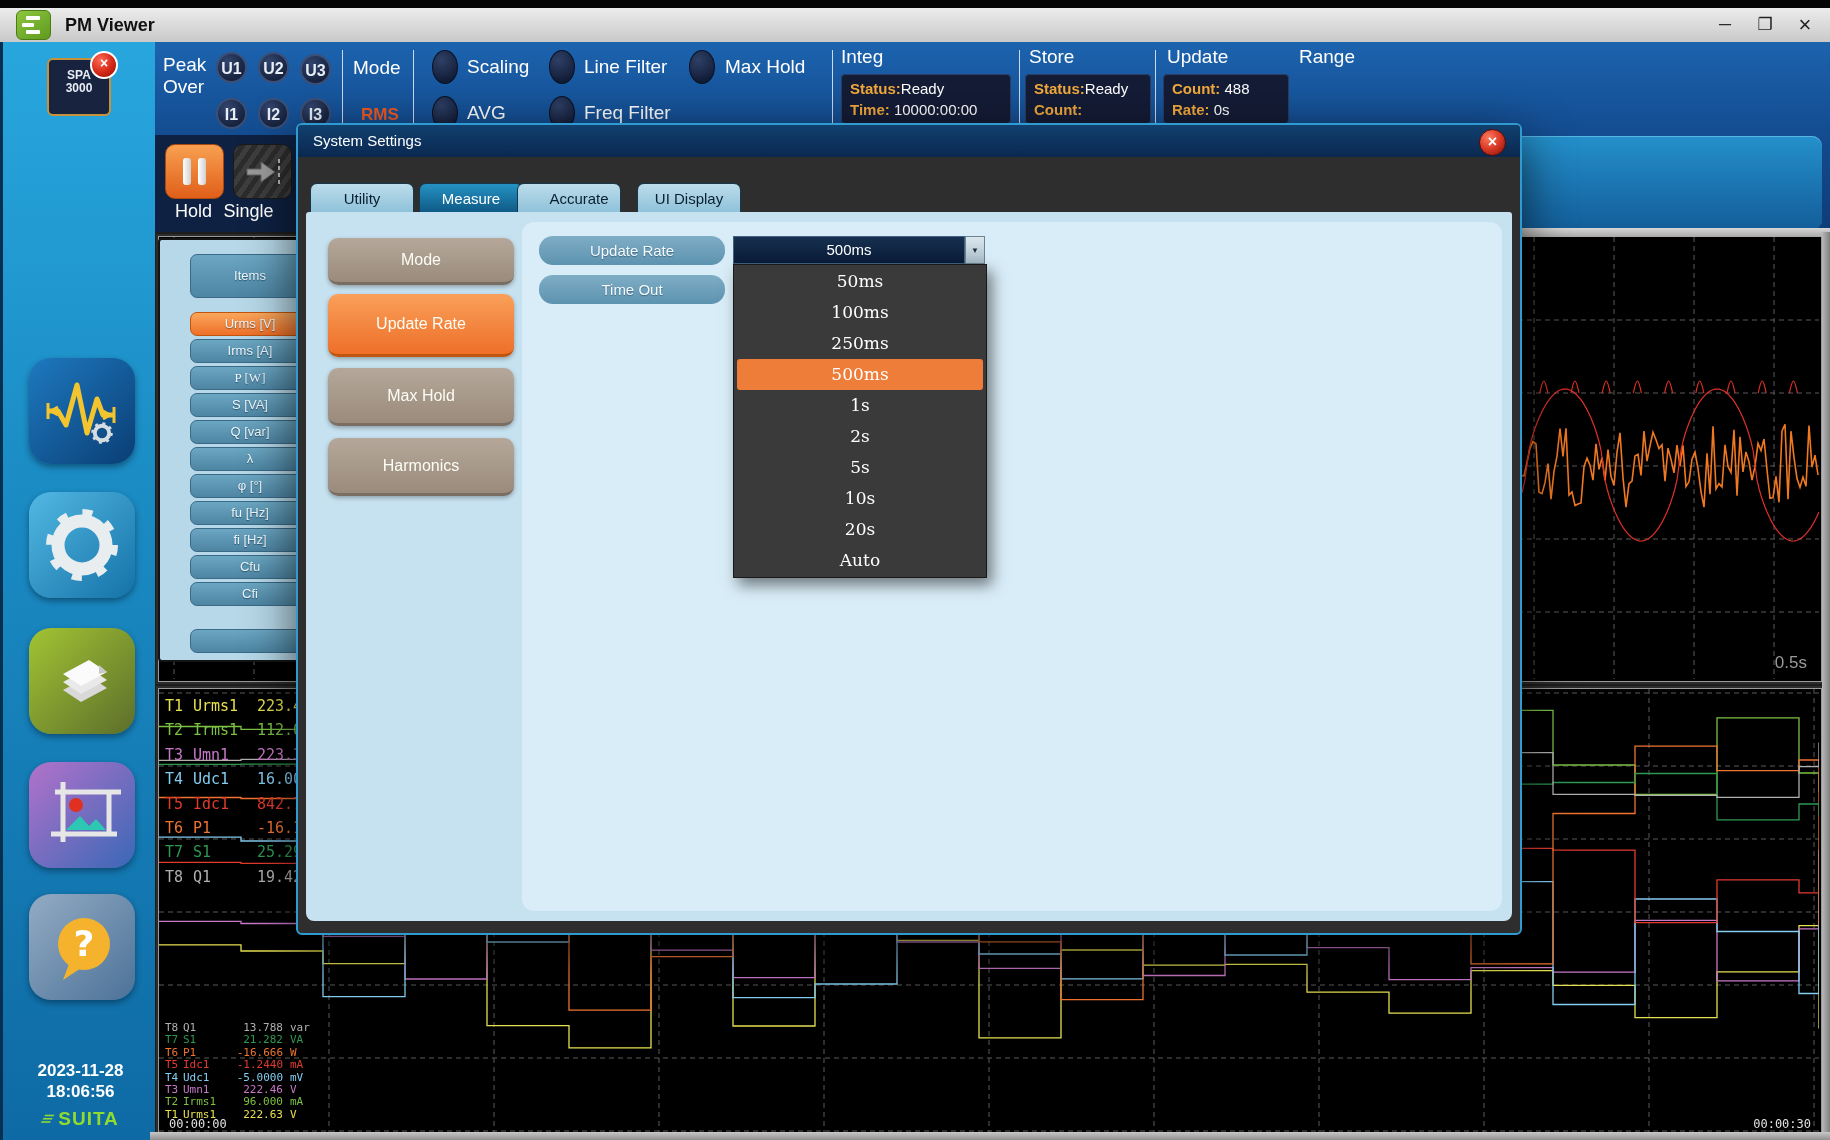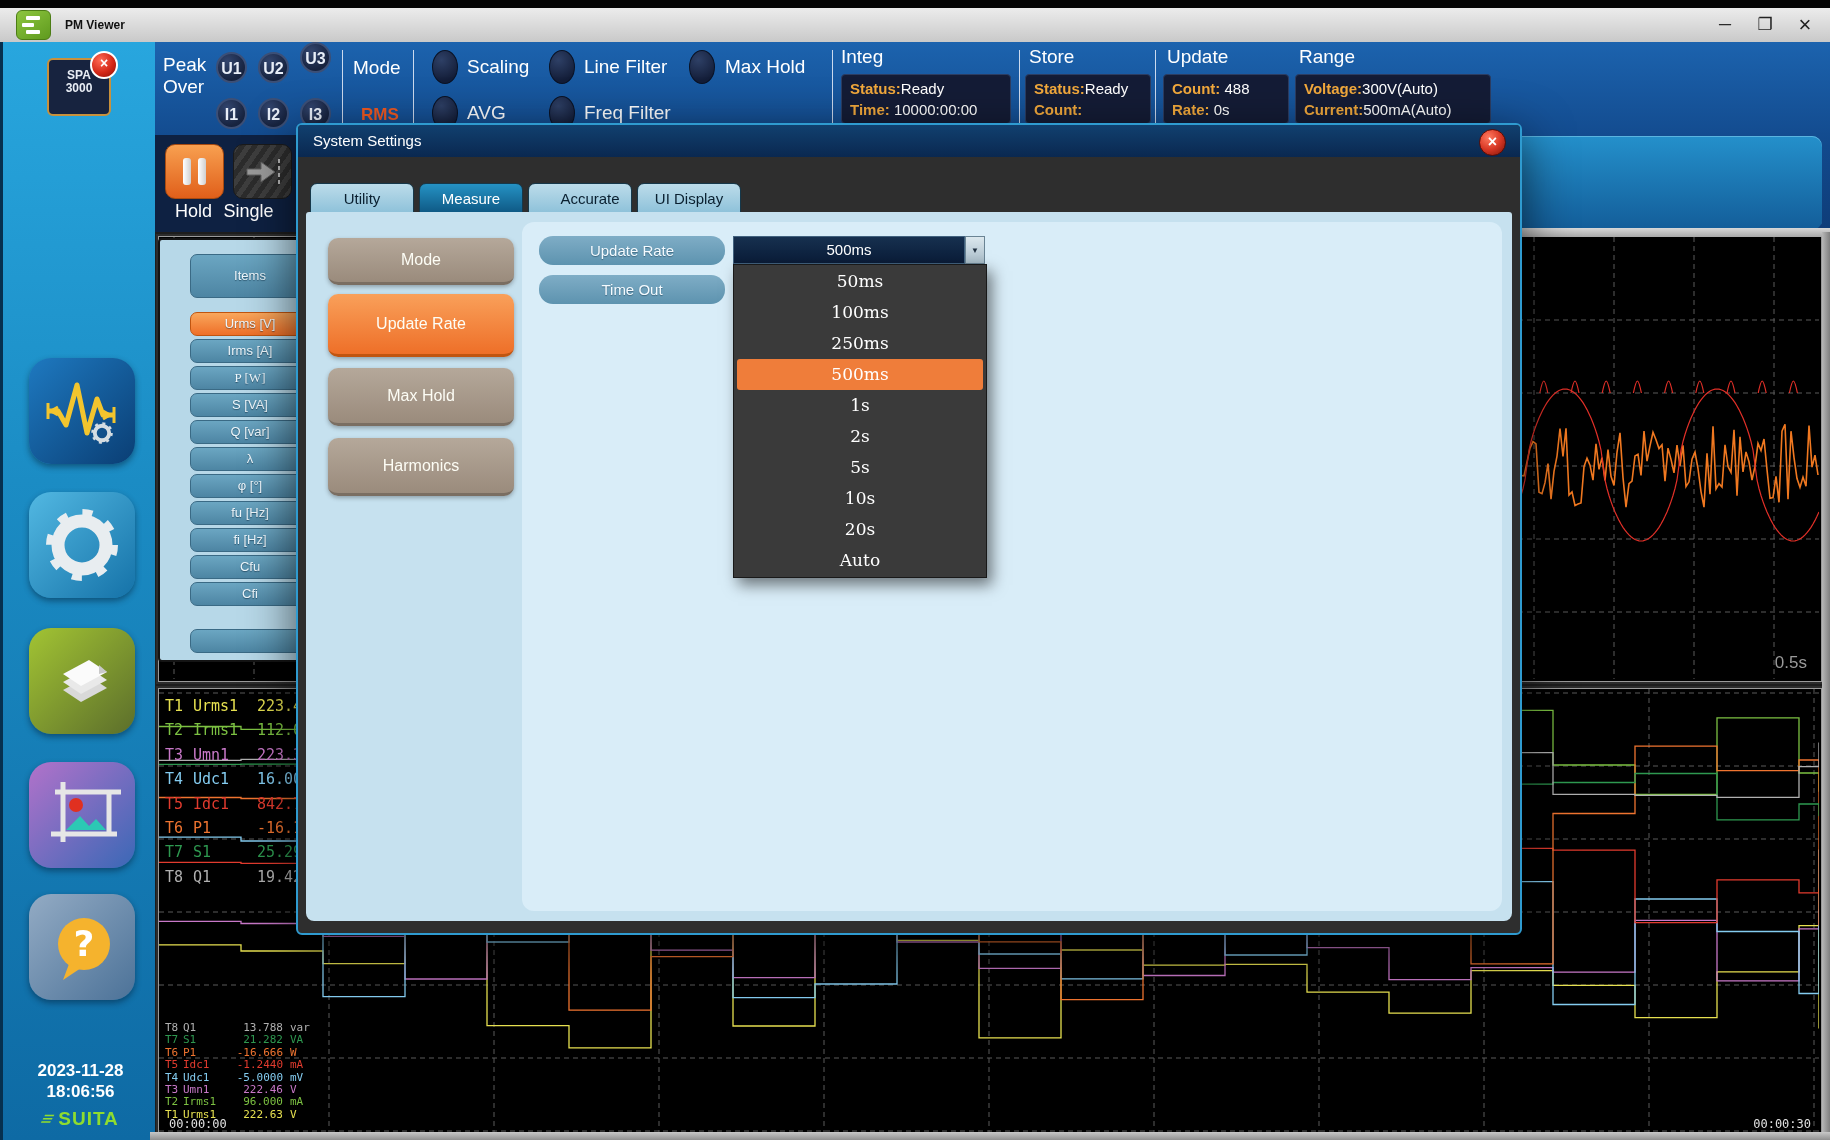--- a/index.html
+++ b/index.html
@@ -10,21 +10,21 @@
   #topstrip{left:0;top:0;width:1830px;height:8px;background:#050505;}
   #titlebar{left:0;top:8px;width:1830px;height:34px;background:linear-gradient(#ececec,#c9c9c9);
             border-bottom:1px solid #8a8a8a;display:flex;align-items:center;}
   #applogo{width:28px;height:28px;margin-left:16px;border-radius:6px;
            background:linear-gradient(145deg,#8dc63f,#5f9a1e);border:1px solid #4c7d15;
            display:flex;flex-direction:column;justify-content:center;gap:3px;padding-left:5px;}
   #applogo i{display:block;height:4px;background:#fff;border-radius:1px;}
   #applogo i:nth-child(1){width:14px;margin-left:4px;}
   #applogo i:nth-child(2){width:12px;}
   #applogo i:nth-child(3){width:14px;margin-left:4px;}
-  #wintitle{font-size:12px;font-weight:bold;color:#111;margin-left:14px;}
+  #wintitle{font-size:18px;font-weight:bold;color:#111;margin-left:14px;}
   #winbtns{position:absolute;right:12px;top:0;height:34px;display:flex;align-items:center;gap:14px;}
   .winbtn{width:26px;height:24px;text-align:center;line-height:24px;font-size:17px;color:#222;cursor:default;}
   
   #sidebar{left:0;top:42px;width:155px;height:1098px;
            background:linear-gradient(180deg,#28a6de 0%,#1b8cc4 40%,#0e6aa4 100%);
            border-left:3px solid #06304f;}
   #device{left:44px;top:16px;width:64px;height:58px;background:#17233f;border:2px solid #c8913c;
           border-radius:6px;color:#e8edf5;text-align:center;font-weight:bold;font-size:12px;line-height:13px;
           padding-top:9px;box-sizing:border-box;}
   #devbadge{right:-9px;top:-9px;width:24px;height:24px;border-radius:50%;
@@ -207,21 +207,21 @@
   <div class="abs" id="brand"><span class="chev">≡</span><span>SUITA</span></div>
 </div>
 
 <div class="abs" id="toolbar">
   <div class="abs tb-label" style="left:8px;top:12px;">
     <span>Peak</span><br><span>Over</span>
   </div>
   <div id="uchips">
       <div class="chip" style="left: 61px; top: 10px;">U1</div>
       <div class="chip" style="left: 103px; top: 10px;">U2</div>
-      <div class="chip" style="left: 145px; top: 0;">U3</div>
+      <div class="chip" style="left: 145px; top: 12px;">U3</div>
     </div>
   <div id="ichips">
       <div class="chip" style="left: 61px; top: 56px;">I1</div>
       <div class="chip" style="left: 103px; top: 56px;">I2</div>
       <div class="chip" style="left: 145px; top: 56px;">I3</div>
     </div>
   <div class="vdiv" style="left:187px"></div>
   <div class="abs tb-label" style="left:198px;top:15px">Mode</div>
   <div class="abs rms" style="left:206px;top:63px">RMS</div>
   <div class="vdiv" style="left:258px"></div>
@@ -254,24 +254,20 @@
   </div>
   <div class="vdiv" style="left:1000px"></div>
 
   <div class="abs tb-label" style="left:1012px;top:4px">Update</div>
   <div class="tbox" style="left:1008px;top:32px;width:108px">
     <div><b>Count:</b> <span>488</span></div>
     <div><b>Rate:</b> <span>0s</span></div>
   </div>
 
   <div class="abs tb-label" style="left:1144px;top:4px">Range</div>
-  <div class="tbox" style="left:1140px;top:32px;width:178px">
-    <div><b>Voltage:</b><span>300V(Auto)</span></div>
-    <div><b>Current:</b><span>500mA(Auto)</span></div>
-  </div>
 
   <div class="abs" id="bluebar"></div>
   <div class="abs" id="transport">
     <div class="tbtn" id="holdbtn">
         <i></i>
         <i></i>
       </div>
     <div class="tbtn" id="singlebtn">
       <svg width="40" height="30" viewBox="0 0 40 30">
         <path d="M4,12 H18 V5 L32,15 L18,25 V18 H4 Z" fill="#9a9a9a" stroke="#606060"></path>
@@ -422,21 +418,21 @@
 <div class="abs" id="graystrip"></div>
 <div class="abs" id="frameR"></div>
 <div class="abs" id="frameB"></div>
 
 <div class="abs" id="modal">
   <div id="mtitle">System Settings</div>
   <div id="mclose">×</div>
   <div id="mtabs">
       <div class="mtab" style="left: 12px;">Utility</div>
       <div class="mtab active" style="left: 121px;">Measure</div>
-      <div class="mtab" style="left: 230px; padding-left: 20px;">Accurate</div>
+      <div class="mtab" style="left: 219px; padding-left: 20px;">Accurate</div>
       <div class="mtab" style="left: 339px;">UI Display</div>
     </div>
   <div id="mcontent">
     <div id="minner"></div>
     <div id="menubtns">
         <div class="menubtn" style="top: 26px; height: 47px;">Mode</div>
         <div class="menubtn active" style="top: 82px; height: 63px;">Update Rate</div>
         <div class="menubtn" style="top: 156px; height: 58px;">Max Hold</div>
         <div class="menubtn" style="top: 226px; height: 58px;">Harmonics</div>
       </div>

